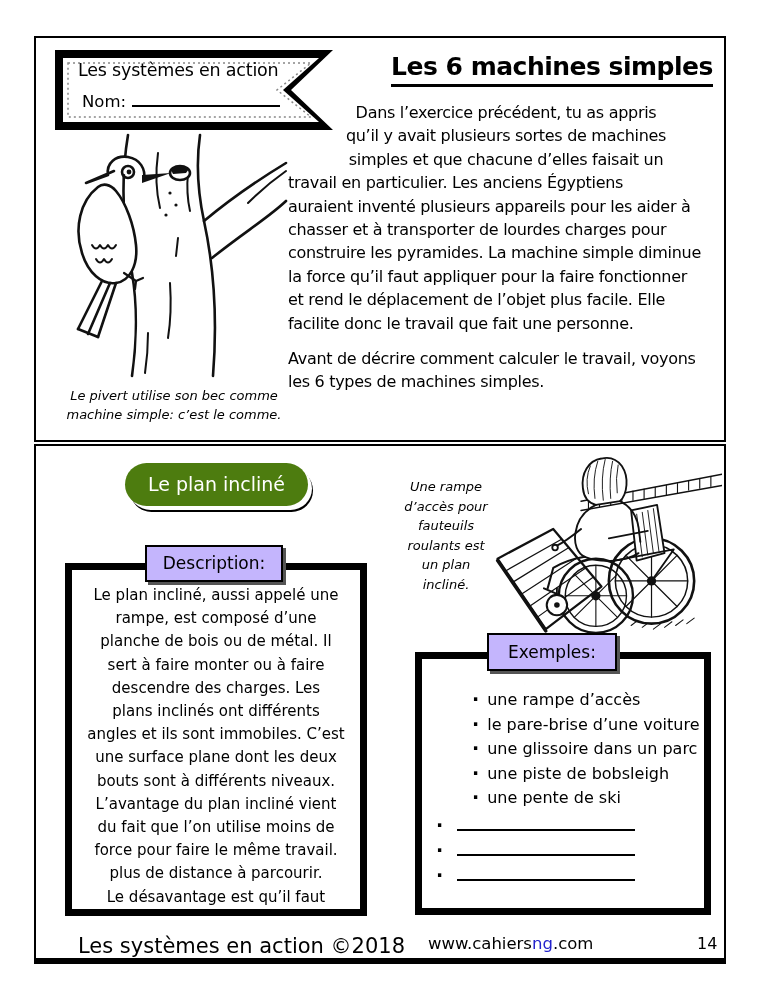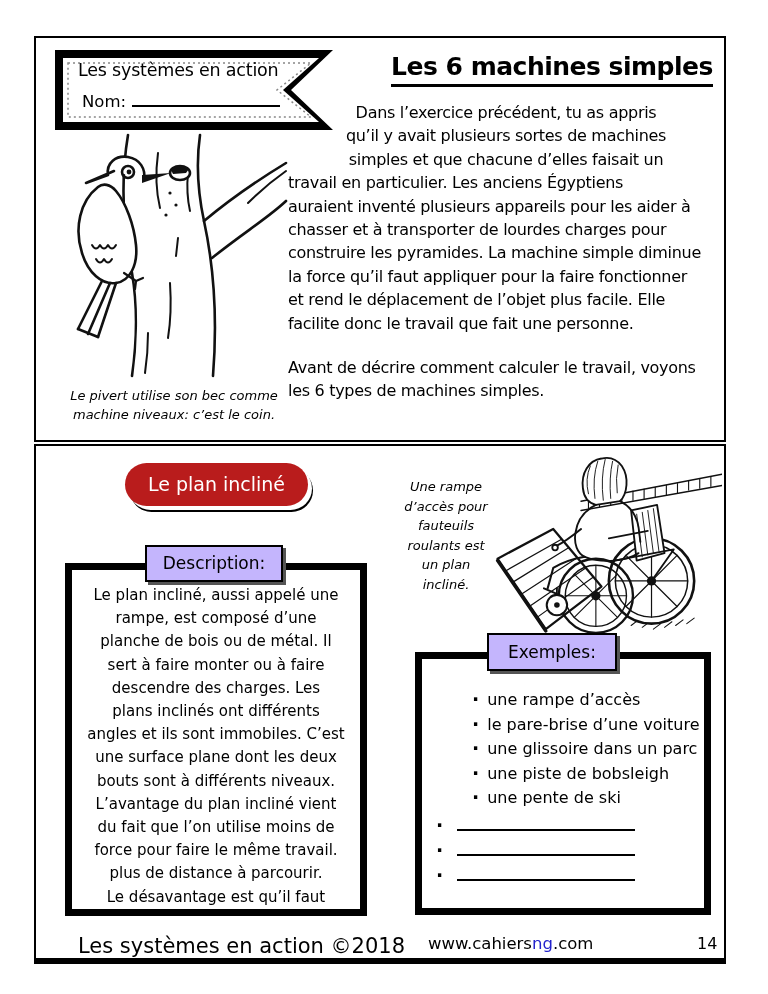--- a/index.html
+++ b/index.html
@@ -21,30 +21,30 @@
   
   .main-title{left:382px;top:52px;width:340px;text-align:center;}
   .main-title span{display:inline-block;font-size:25px;font-weight:800;letter-spacing:-0.5px;
                    border-bottom:3px solid #000;padding-bottom:3px;}
 
   
   .intro{left:288px;top:101px;width:436px;font-size:16px;letter-spacing:-0.3px;}
   .intro .line{white-space:nowrap;line-height:23.4px;height:23.4px;}
   .indent-lines{text-align:center;}
   .full-lines{text-align:left;}
-  .para2{margin-top:21px;text-align:left;}
+  .para2{margin-top:12px;text-align:left;}
 
   
   .wp-caption{left:48px;top:386px;width:252px;text-align:center;font-style:italic;font-size:13px;}
   .wp-caption .line{line-height:19px;white-space:nowrap;}
   .ramp-caption{left:378px;top:477px;width:136px;text-align:center;font-style:italic;font-size:13px;}
   .ramp-caption .line{line-height:19.5px;white-space:nowrap;}
 
   
-  .pill{left:125px;top:463px;width:183px;height:43px;background:#b91c1c;border-radius:22px;
+  .pill{left:125px;top:463px;width:183px;height:43px;background:#4d7c0f;border-radius:22px;
         color:#fff;font-size:19px;text-align:center;line-height:43px;
         box-shadow:4px 4px 0 #fff,5px 6px 0 #000;}
 
   
   .label-box{background:#c4b5fd;border:2px solid #000;box-shadow:3px 3px 0 #555;
              text-align:center;font-size:17px;z-index:3;}
   .desc-label{left:145px;top:545px;width:134px;height:33px;line-height:33px;}
   .ex-label{left:487px;top:633px;width:126px;height:34px;line-height:34px;}
 
   
@@ -149,21 +149,21 @@
       <path d="M52,150 L30,201"></path>
       <path d="M58,150 L40,204"></path>
       <path d="M20,196 L40,204"></path>
 
       <path d="M66,140 l12,8 m0,0 l7,-3 m-7,3 l-1,8" stroke-width="2.2"></path>
     </svg>
   </div>
 
   <div class="abs wp-caption">
       <div class="line">Le pivert utilise son bec comme</div>
-      <div class="line">machine niveaux: c’est le coin.</div>
+      <div class="line">machine simple: c’est le comme.</div>
     </div>
 
   <div class="abs pill">Le plan incliné</div>
 
   <div class="abs ramp-caption">
       <div class="line">Une rampe</div>
       <div class="line">d’accès pour</div>
       <div class="line">fauteuils</div>
       <div class="line">roulants est</div>
       <div class="line">un plan</div>

